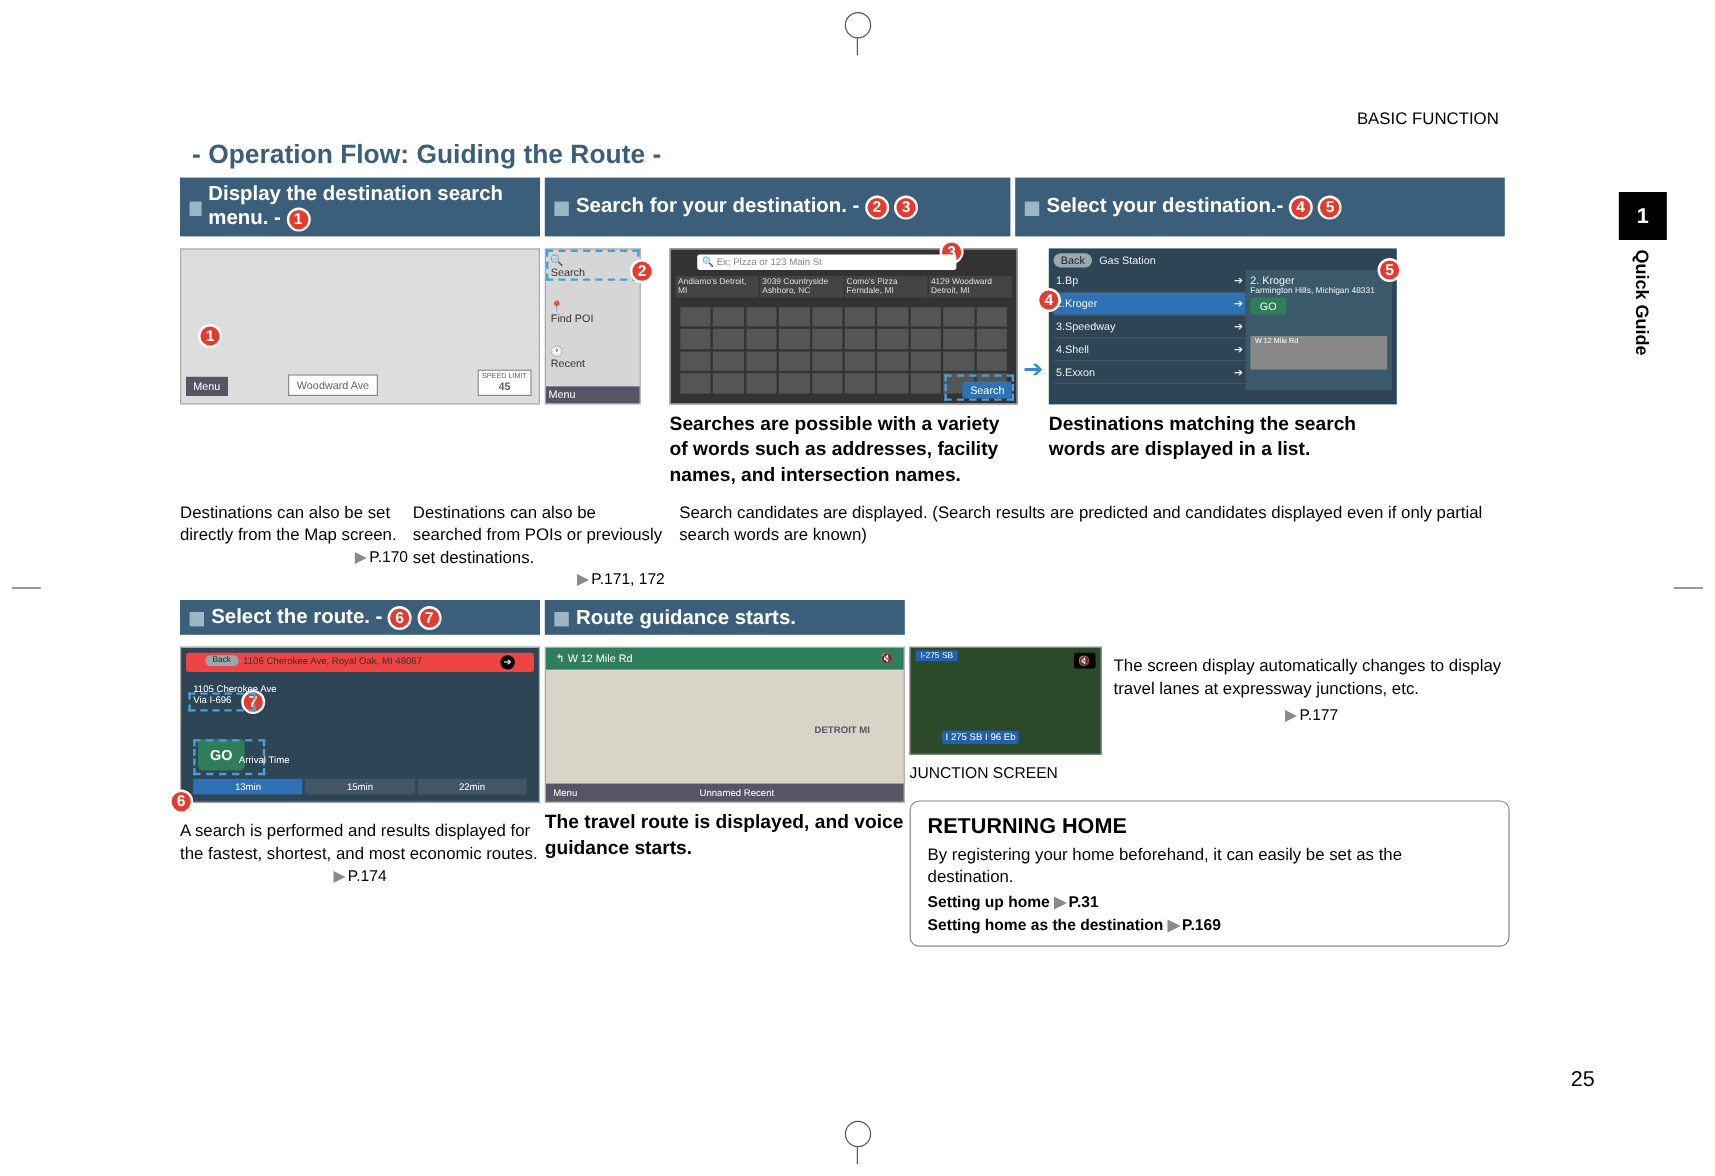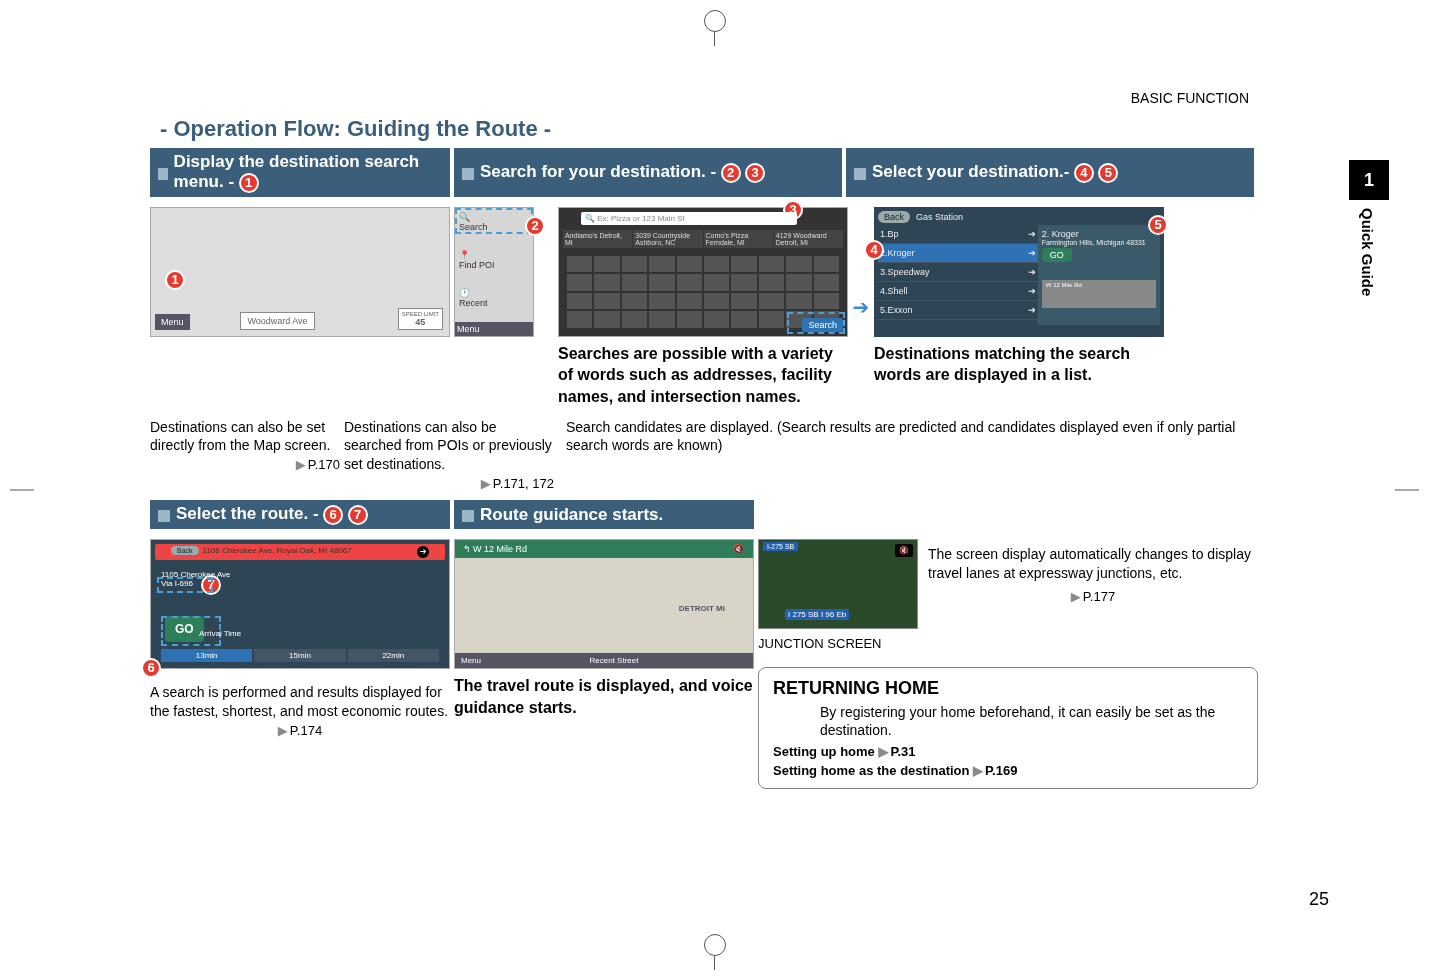--- a/index.html
+++ b/index.html
@@ -25,21 +25,21 @@
   .thumb .badge { position:absolute; }
   .cap { font-size: 14px; line-height: 1.35; margin-top: 6px; }
   .cap.bold { font-weight: bold; font-size:16px; }
   .pref { color:#8a8a8a; margin-right:2px; font-size:13px; }
   .pnum { font-size:13px; }
   .side-tab { position:absolute; right:40px; top:160px; width:40px; }
   .side-tab .chap { background:#000; color:#fff; width:40px; height:40px; display:flex; align-items:center; justify-content:center; font-size:18px; font-weight:bold; }
   .side-tab .vert { writing-mode:vertical-rl; font-weight:bold; font-size:15px; padding:8px 10px 0 10px; }
   .ret-box { border:1px solid #888; border-radius:8px; padding:10px 14px; }
   .ret-box h4 { font-size:18px; font-weight:bold; margin-bottom:4px; }
-  .ret-box p { font-size:14px; line-height:1.35;margin-left:47px; }
+  .ret-box p { font-size:14px; line-height:1.35; }
   .ret-box .rline { text-align:left; font-size:13px; margin-top:4px;font-weight:bold; }
   .pgno { position:absolute; right:100px; bottom:70px; font-size:18px; }
   .flow-arrow { color:#3b8acb; font-size:20px; }
   .kbd-thumb { background:#333; color:#ccc; }
   .strip { background:#d6d6d6; height:130px; width:80px; border:1px solid #aaa; display:flex; flex-direction:column; justify-content:space-between; padding:4px; font-size:9px; color:#333; }
   .row2 { margin-top:8px; }
   .dashed-box { border:2px dashed #4aa0d6; position:absolute; }
   .go-btn { position:absolute; left:14px; bottom:26px; background:#2e7d5b; color:#fff; font-weight:bold; padding:6px 10px; border-radius:4px; font-size:12px; }
   .search-strip { position:absolute; right:4px; bottom:4px; background:#2e72b5; color:#fff; font-size:9px; padding:2px 6px; border-radius:2px; }
   .list-thumb { background:#2d4555; height:130px; position:relative; color:#eee; font-size:9px; padding:4px; }
@@ -282,21 +282,21 @@
 
       <div class="col" style="max-width:300px">
         <div class="thumb" style="background:#d8d4c8; position:relative">
           <div style="position:absolute; top:0; left:0; right:0; background:#2e7d5b; color:#fff; font-size:9px; padding:4px 8px; display:flex; justify-content:space-between">
             <span>↰ <span>W 12 Mile Rd</span></span>
             <span>🔇</span>
           </div>
           <div style="position:absolute; right:28px; top:64px; font-size:8px; color:#556; font-weight:bold">DETROIT MI</div>
           <div style="position:absolute; bottom:0; left:0; right:0; background:#556; color:#fff; font-size:8px; padding:3px 6px; display:flex; justify-content:space-between">
             <span>Menu</span>
-            <span>Recent Street</span>
+            <span>Unnamed Recent</span>
             <span></span>
           </div>
         </div>
         <div class="cap bold">The travel route is displayed, and voice guidance starts.</div>
       </div>
 
       <div class="col" style="max-width:500px">
         <div style="display:flex; gap:10px">
           <div style="width:160px">
             <div class="junction-thumb">

